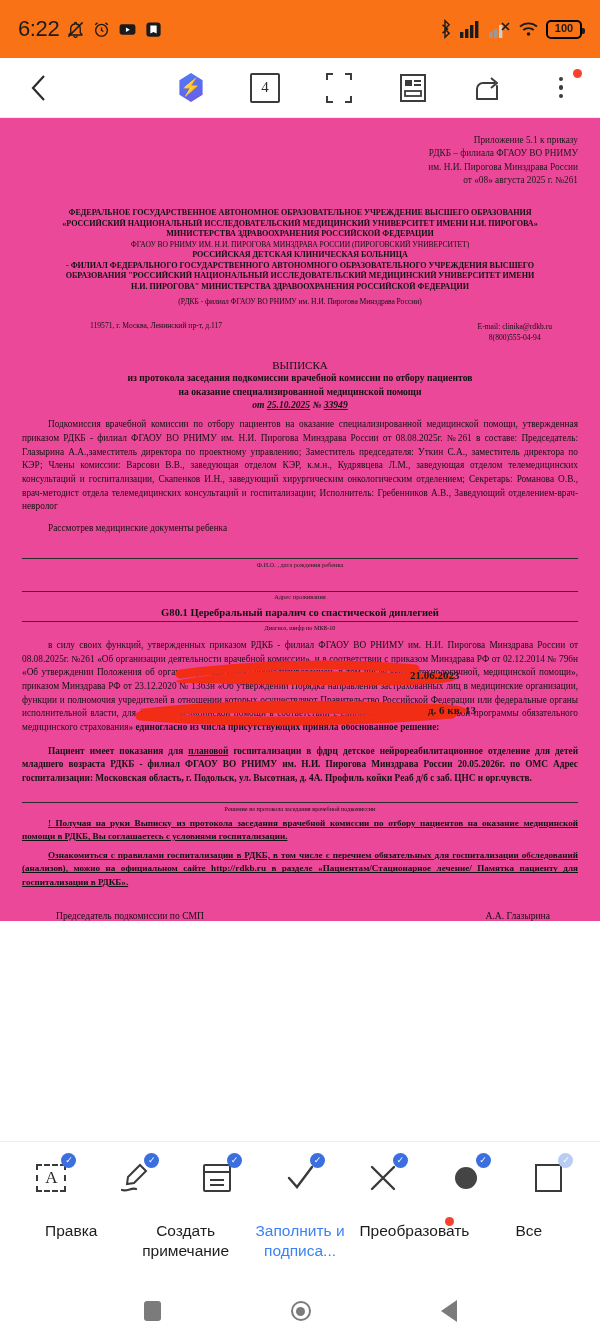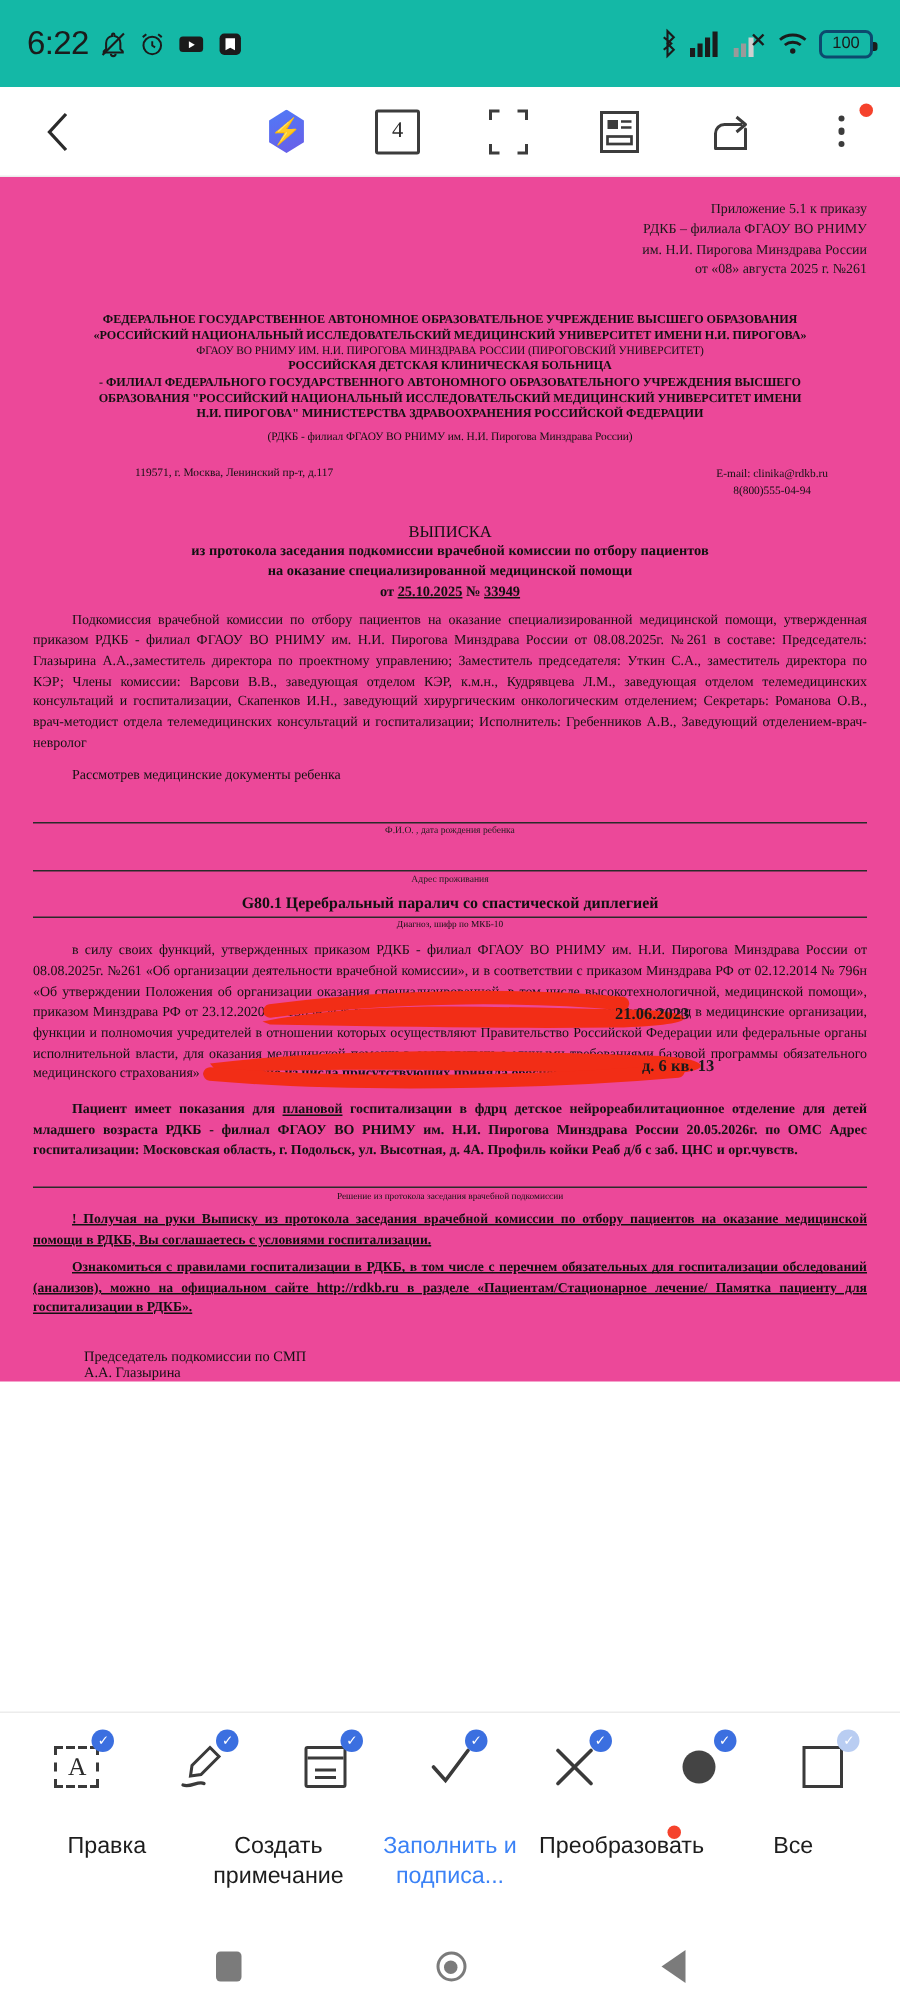--- a/index.html
+++ b/index.html
@@ -7,30 +7,30 @@
     width: 600px; height: 1332px;
     background: #ffffff;
     font-family: "Liberation Sans", sans-serif;
     overflow: hidden;
   }
   #app { position: relative; width: 600px; height: 1332px; background:#fff; }
 
   
   .statusbar {
     height: 58px; display: flex; align-items: center;
-    padding: 0 18px; background: #14b8a6;
+    padding: 0 18px; background: #f97316;
   }
   .sb-left { display:flex; align-items:center; gap:7px; }
   .sb-time { font-size: 22px; color:#1b1b1b; letter-spacing:-0.4px; font-family:"Liberation Sans",sans-serif; }
   .sb-right { margin-left:auto; display:flex; align-items:center; gap:7px; }
   .sb-ico { display:block; }
   .batt {
-    width: 36px; height: 19px; border: 2px solid #0c4a6e; border-radius: 5px;
-    display:flex; align-items:center; justify-content:center;
-    font-size: 11px; color:#1b1b1b; position:relative;
+    width: 36px; height: 19px; border: 2px solid #000000; border-radius: 5px;
+    display:flex; align-items:flex-start; justify-content:center;
+    font-size: 11px; color:#1b1b1b; position:relative;font-weight:bold;
   }
   .batt::after{
     content:""; position:absolute; right:-5px; top:6px; width:3px; height:6px;
     background:#1b1b1b; border-radius:0 2px 2px 0;
   }
 
   
   .toolbar {
     height: 60px; display:flex; align-items:center; background:#fff;
     border-bottom: 1px solid #ececec; padding: 0 16px 0 22px;
@@ -70,21 +70,21 @@
     margin-top:20px; letter-spacing:-0.05px;
   }
   .org .reg { font-weight:normal; font-size:7.6px; }
   .contacts {
     display:flex; justify-content:space-between; font-size:7.6px;
     margin-top:14px; padding: 0 26px 0 68px;
   }
   .contacts .right { text-align:center; line-height:1.5; }
   .vyp { text-align:center; font-weight:normal; font-size:11px; margin-top:16px; }
   .vyp-sub { text-align:center; font-weight:bold; font-size:9.6px; line-height:1.4; }
-  .vyp-date { text-align:center; font-weight:bold; font-size:9.6px; margin-top:1px; }
+  .vyp-date { text-align:center; font-weight:bold; font-size:9.6px; margin-top:1px;font-style:italic; }
   .vyp-date u { text-decoration: underline; }
   .para {
     font-size:9.3px; line-height:1.47; text-align:justify; text-indent:26px;
     margin-top:8px; color:#121212;
   }
   .para.b { font-weight:bold; }
 
   .fieldline { margin-top:9px; position:relative; }
   .fieldline .rule { border-bottom: 1px solid #2a2a2a; height: 15px; }
   .fieldline .cap { text-align:center; font-size:6.4px; margin-top:1.5px; color:#1d1d1d; }
@@ -95,21 +95,21 @@
   .diag-cap { text-align:center; font-size:6.2px; margin-top:1.5px; }
 
   .decision-sep { border-top:1px solid #2b2b2b; margin-top:16px; }
   .decision-cap { text-align:center; font-size:6.2px; margin-top:2px; }
   .ul-para {
     font-size:9.1px; line-height:1.5; text-align:justify; font-weight:bold;
     text-decoration: underline; text-indent:26px; margin-top:5px;
   }
   .sign {
     display:flex; justify-content:space-between; margin-top:20px;
-    font-size:9.6px; padding: 0 28px 0 34px; flex-direction: column;
+    font-size:9.6px; padding: 0 28px 0 34px;
   }
 
   
   .redact { position:absolute; pointer-events:none; }
 
   
   .toolrow {
     position:absolute; left:0; right:0; bottom:119px; height:72px;
     background:#fff; border-top:1px solid #ececec;
     display:flex; align-items:center; justify-content:space-around;
@@ -269,20 +269,21 @@
       <div class="hdr-right">
         <div>Приложение 5.1 к приказу</div>
         <div>РДКБ – филиала ФГАОУ ВО РНИМУ</div>
         <div>им. Н.И. Пирогова Минздрава России</div>
         <div>от «08» августа 2025 г. №261</div>
       </div>
 
       <div class="org">
         <div>ФЕДЕРАЛЬНОЕ ГОСУДАРСТВЕННОЕ АВТОНОМНОЕ ОБРАЗОВАТЕЛЬНОЕ УЧРЕЖДЕНИЕ ВЫСШЕГО ОБРАЗОВАНИЯ</div>
         <div>«РОССИЙСКИЙ НАЦИОНАЛЬНЫЙ ИССЛЕДОВАТЕЛЬСКИЙ МЕДИЦИНСКИЙ УНИВЕРСИТЕТ ИМЕНИ Н.И. ПИРОГОВА»</div>
+        <div>МИНИСТЕРСТВА ЗДРАВООХРАНЕНИЯ РОССИЙСКОЙ ФЕДЕРАЦИИ</div>
         <div class="reg">ФГАОУ ВО РНИМУ ИМ. Н.И. ПИРОГОВА МИНЗДРАВА РОССИИ (ПИРОГОВСКИЙ УНИВЕРСИТЕТ)</div>
         <div>РОССИЙСКАЯ ДЕТСКАЯ КЛИНИЧЕСКАЯ БОЛЬНИЦА</div>
         <div>- ФИЛИАЛ ФЕДЕРАЛЬНОГО ГОСУДАРСТВЕННОГО АВТОНОМНОГО ОБРАЗОВАТЕЛЬНОГО УЧРЕЖДЕНИЯ ВЫСШЕГО</div>
         <div>ОБРАЗОВАНИЯ "РОССИЙСКИЙ НАЦИОНАЛЬНЫЙ ИССЛЕДОВАТЕЛЬСКИЙ МЕДИЦИНСКИЙ УНИВЕРСИТЕТ ИМЕНИ</div>
         <div>Н.И. ПИРОГОВА" МИНИСТЕРСТВА ЗДРАВООХРАНЕНИЯ РОССИЙСКОЙ ФЕДЕРАЦИИ</div>
         <div class="reg" style="margin-top:4px">(РДКБ - филиал ФГАОУ ВО РНИМУ им. Н.И. Пирогова Минздрава России)</div>
       </div>
 
       <div class="contacts">
         <div>119571, г. Москва, Ленинский пр-т, д.117</div>

